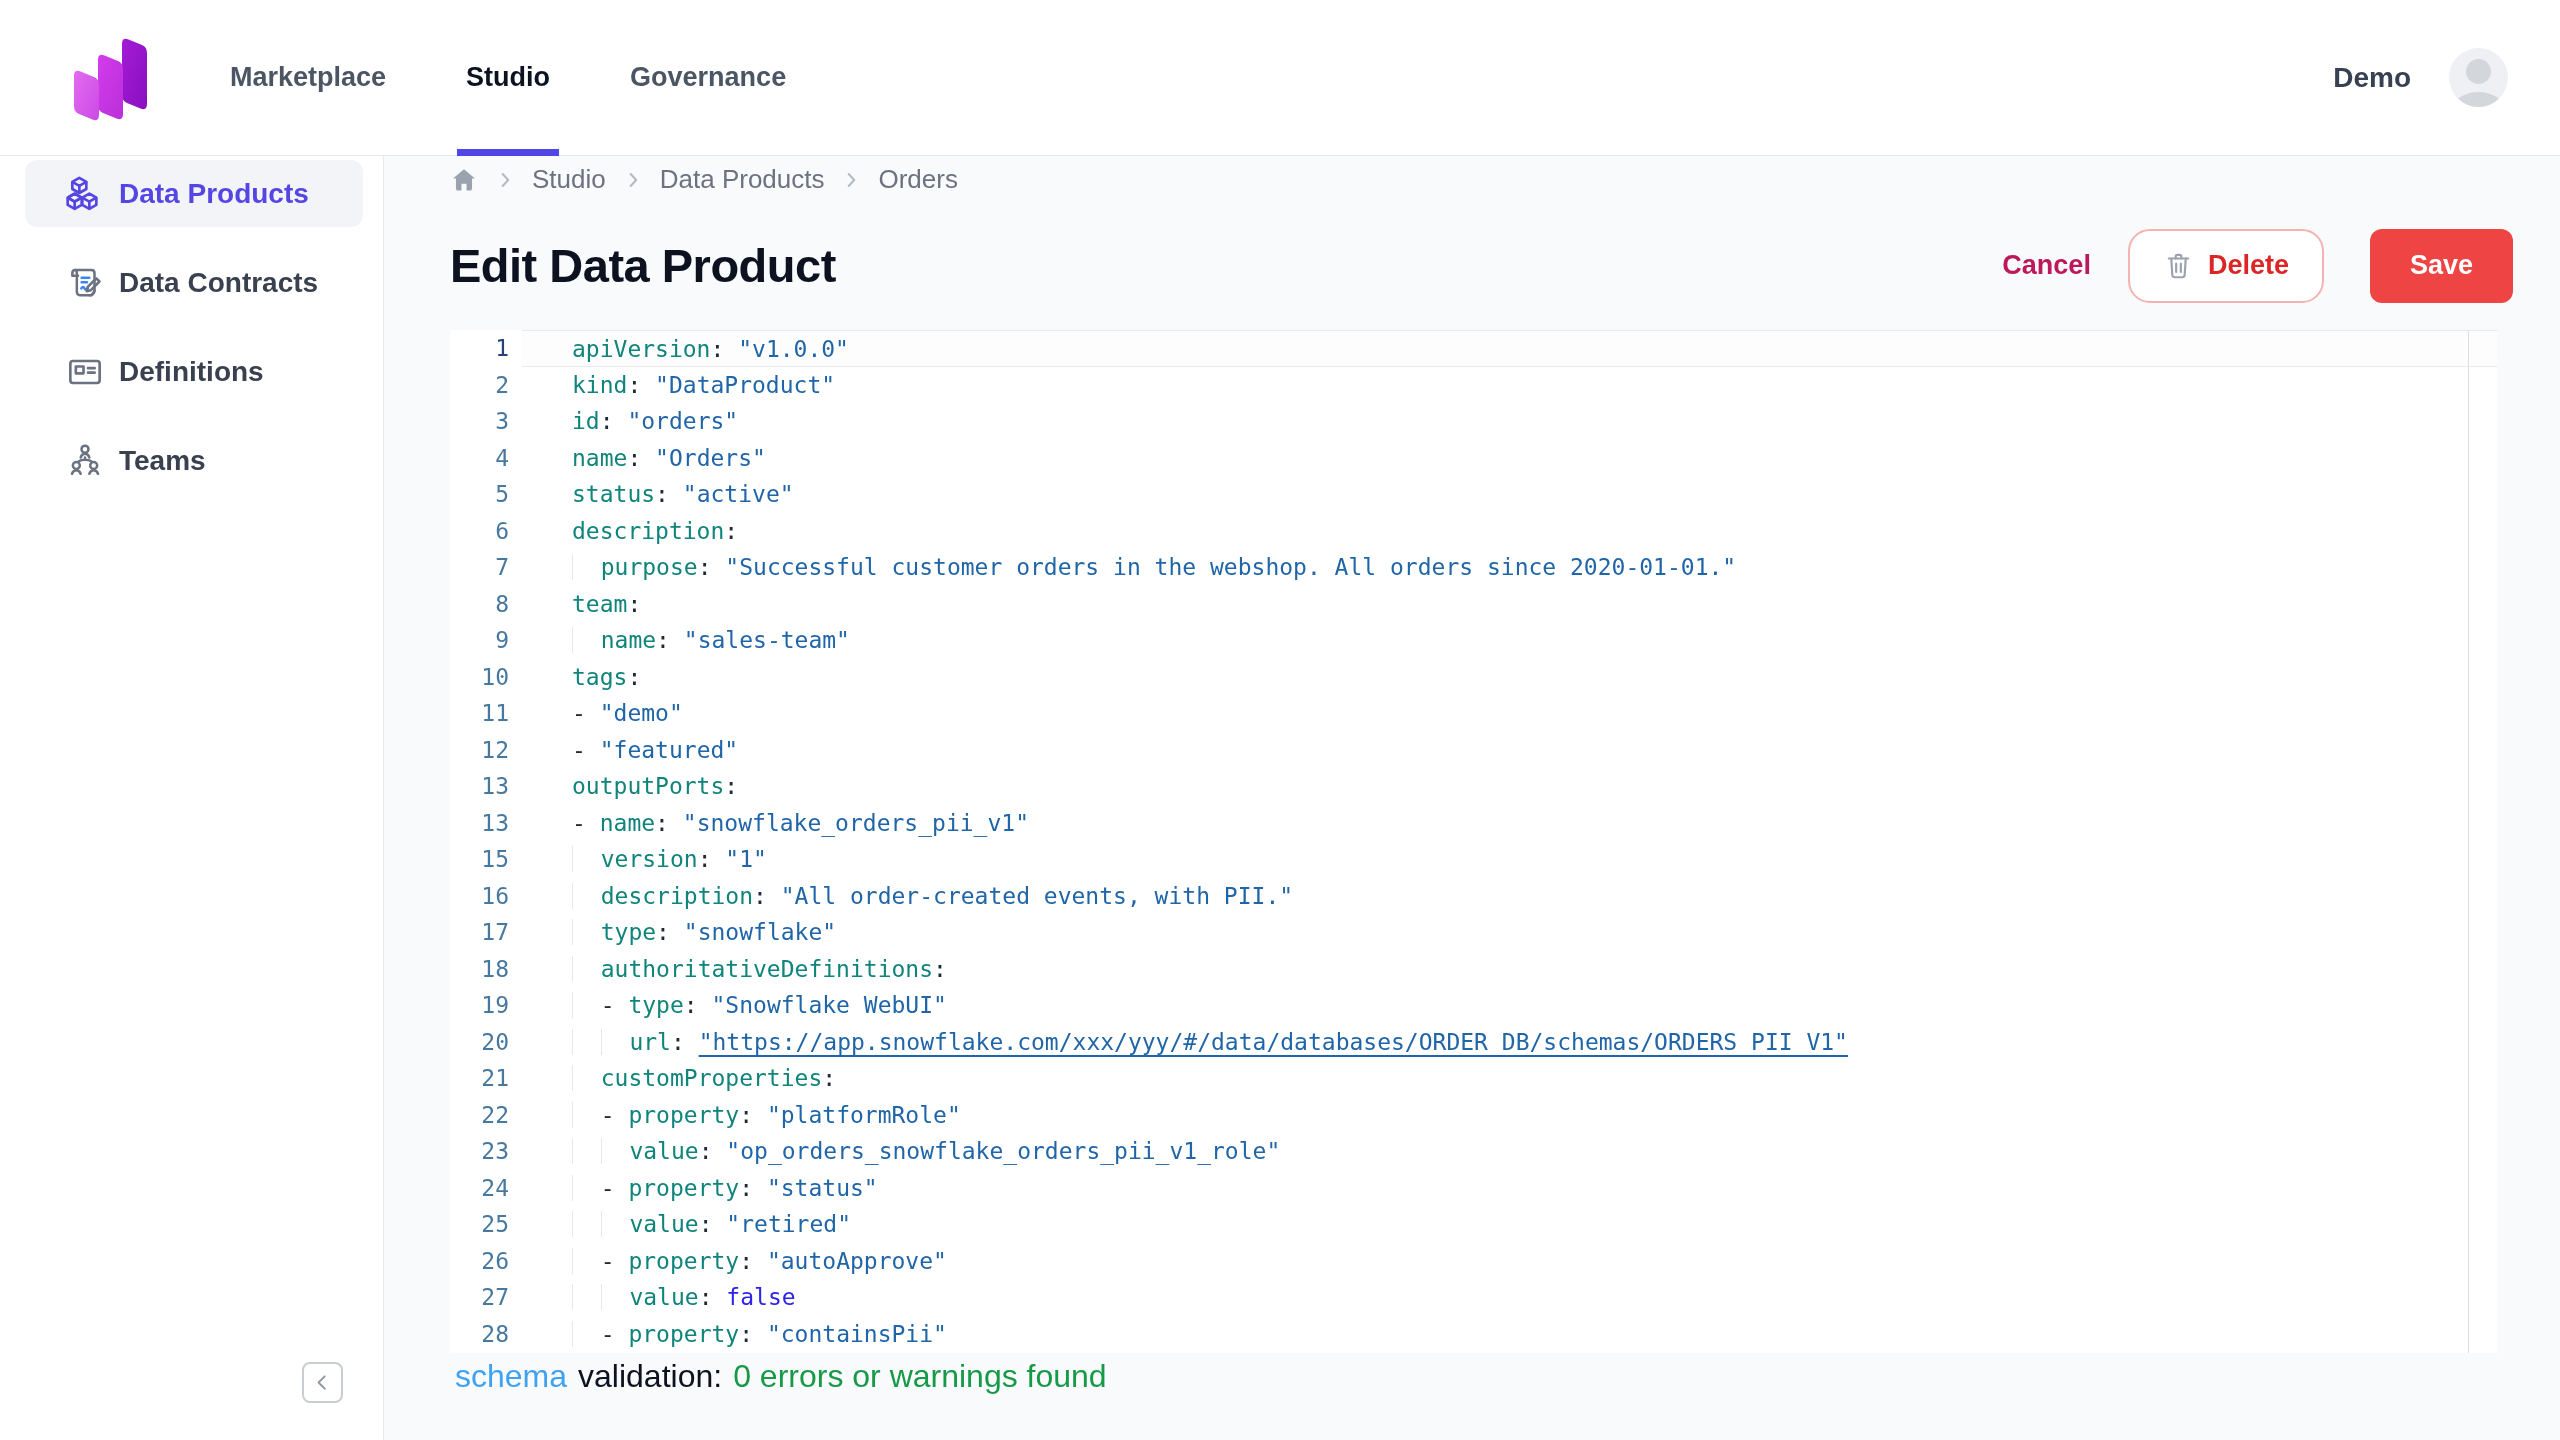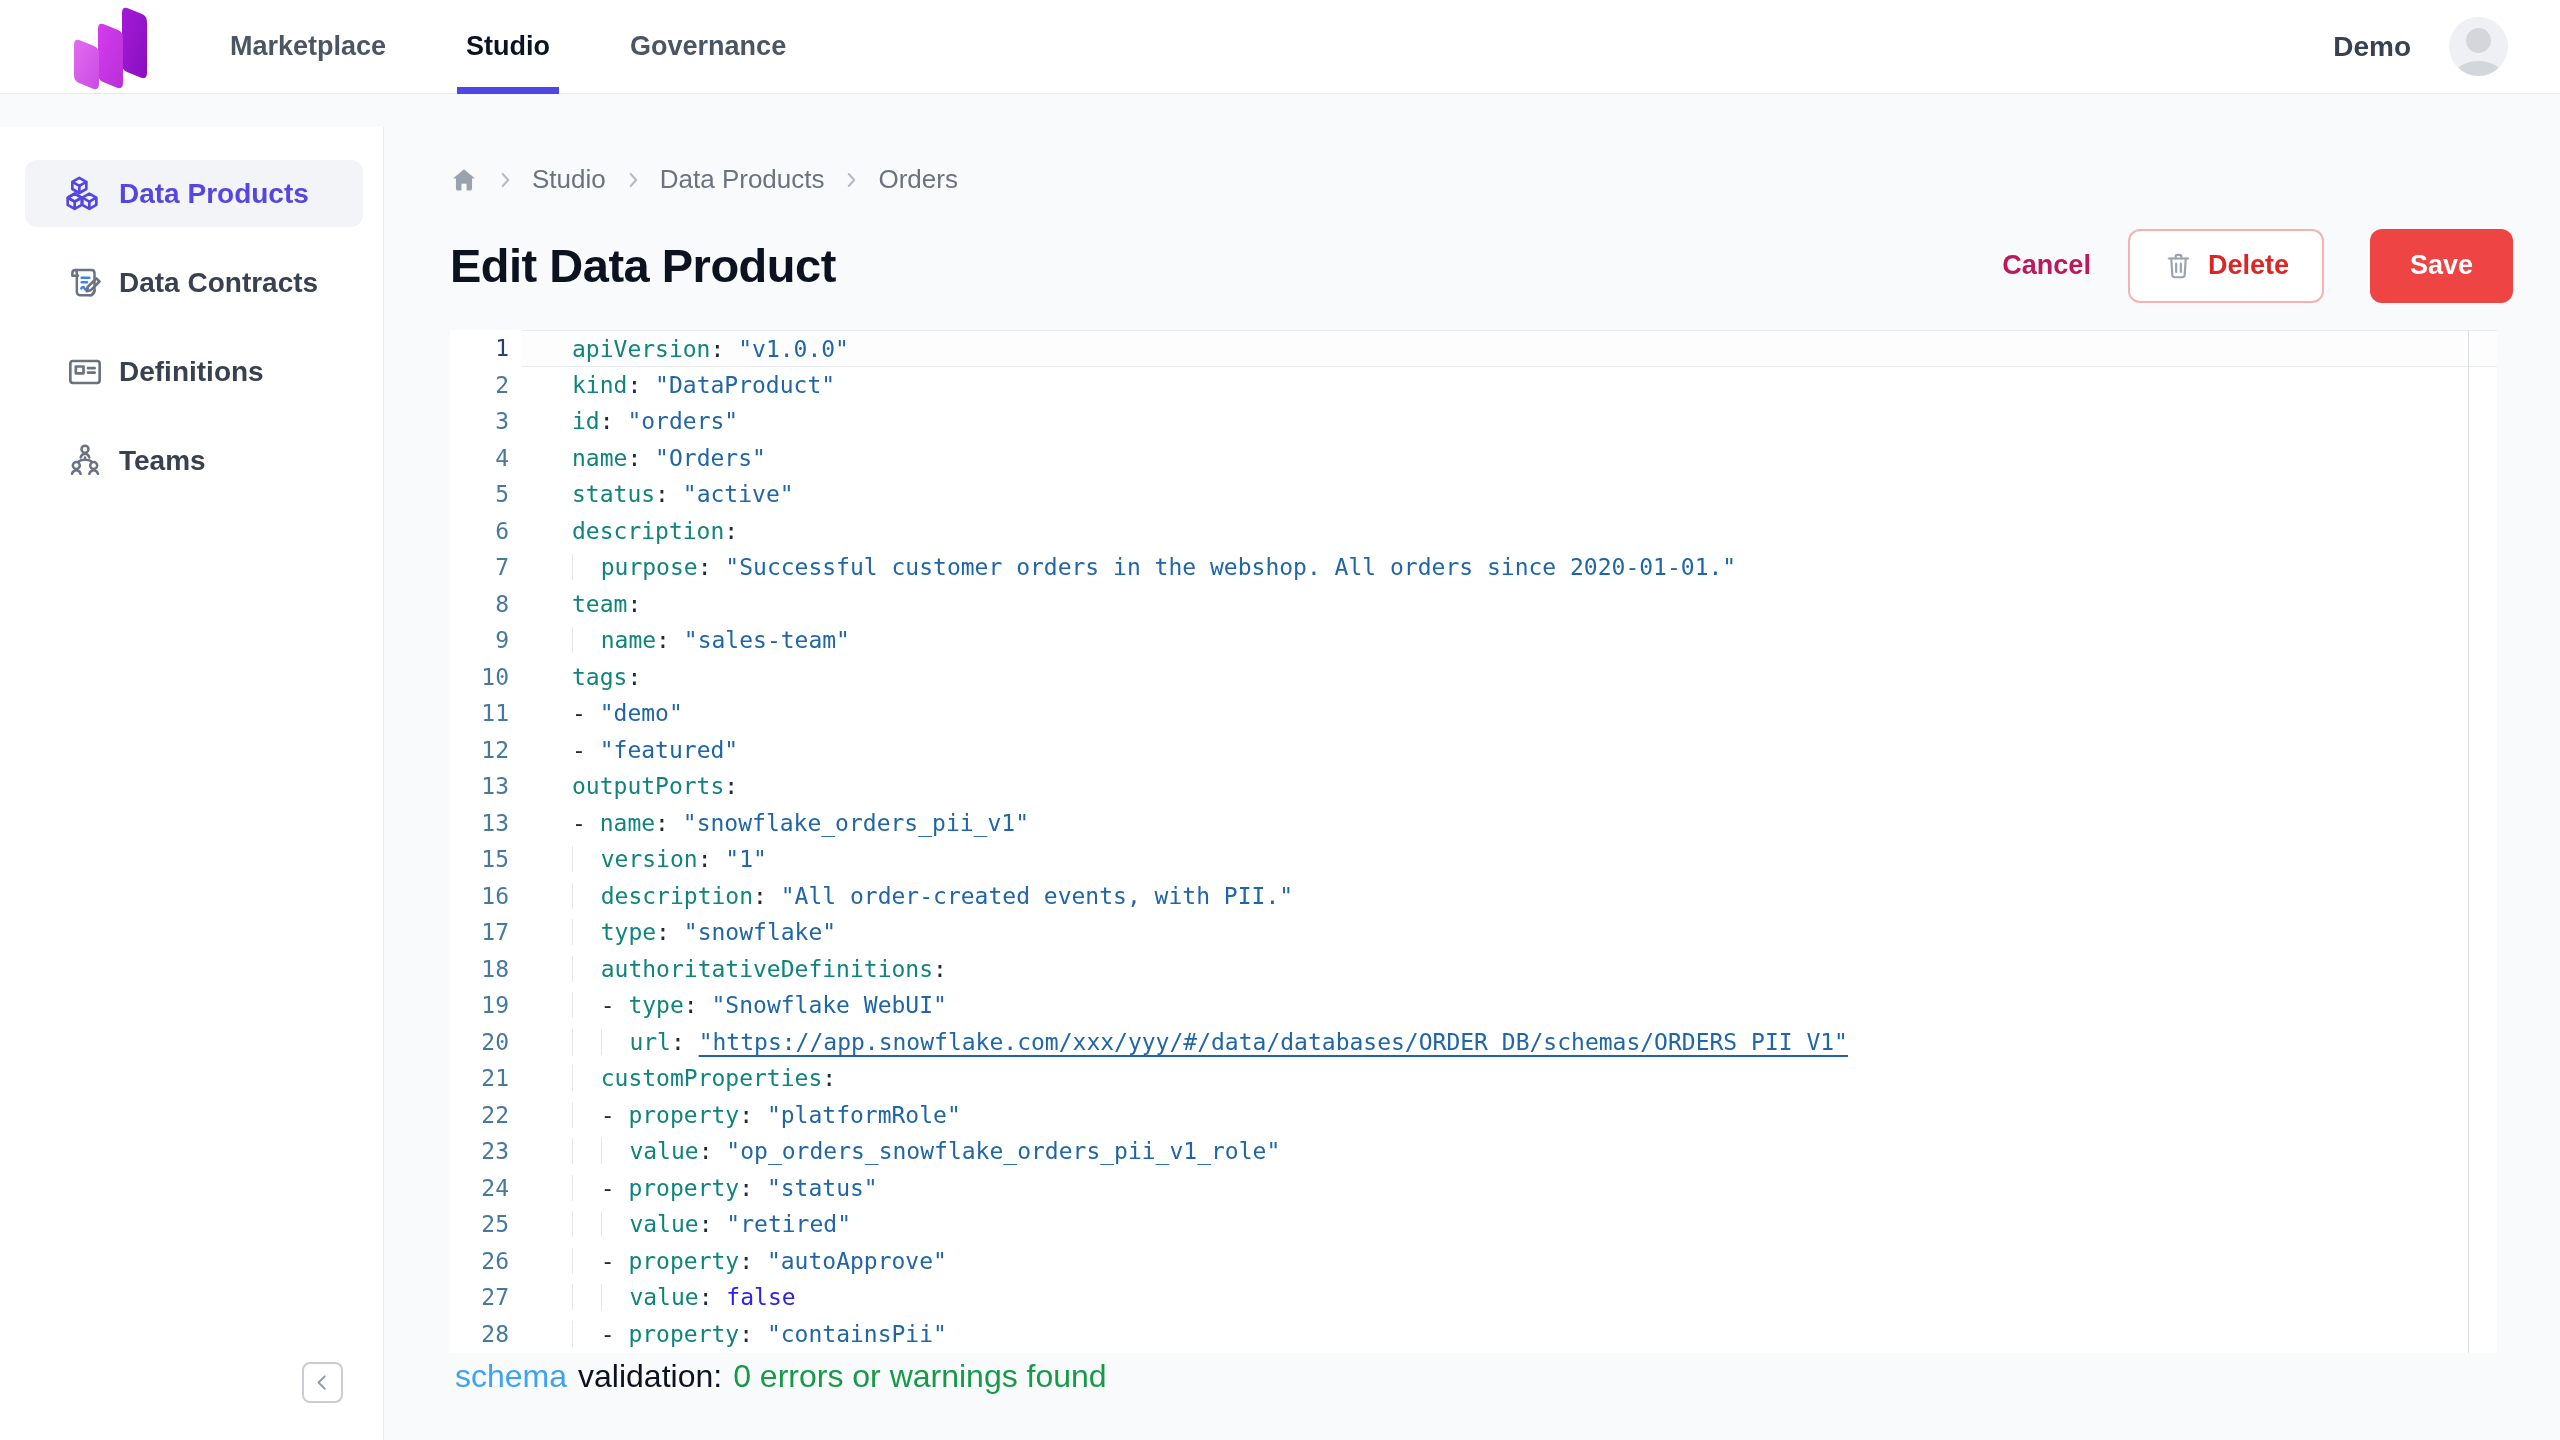--- a/index.html
+++ b/index.html
@@ -4,21 +4,21 @@
 <style>
   * { box-sizing: border-box; }
   html,body { margin:0; padding:0; }
   body {
     width:2560px; height:1440px; position:relative; overflow:hidden;
     background:#f9fafb; color:#111827;
     font-family:"Liberation Sans", sans-serif;
   }
 
   
-  .topnav{position:absolute;top:0;left:0;right:0;height:94px;background:#fff;
+  .topnav{position:absolute;top:0;left:0;right:0;height:156px;background:#fff;
     border-bottom:1px solid #e8eaee;display:flex;align-items:center;z-index:10;}
   .logo{width:76px;height:88px;margin-left:72px;flex:none;}
   .tabs{display:flex;height:100%;margin-left:82px;column-gap:80px;}
   .tab{display:flex;align-items:center;font-size:27px;font-weight:600;color:#4b5563;
     position:relative;cursor:pointer;}
   .tab.active{color:#0b1220;font-weight:700;}
   .tab .underline{display:none;}
   .tab.active .underline{display:block;position:absolute;left:-9px;right:-9px;bottom:-1px;
     height:7px;background:#4f46e5;}
   .nav-right{margin-left:auto;display:flex;align-items:center;margin-right:52px;gap:38px;text-align:center;}
@@ -45,21 +45,21 @@
   .main{position:absolute;left:384px;top:127px;right:0;bottom:0;background:#f9fafb;}
   .breadcrumb{display:flex;align-items:center;gap:16px;margin:37px 0 0 66px;
     font-size:26px;color:#6b7280;}
   .crumb{cursor:pointer;}
   .crumb-sep{display:flex;align-items:center;}
   .title-row{display:flex;margin:12px 47px 0 66px;}
   .page-title{font-size:47px;font-weight:700;letter-spacing:-0.5px;color:#0c1220;}
   .actions{margin-left:auto;display:flex;align-items:center;gap:31px;}
   .btn-cancel{font-size:27px;font-weight:600;color:#be185d;background:none;border:none;
     cursor:pointer;font-family:inherit;}
-  .btn-delete{height:74px;padding:0 33px;background:#fff;border:2px solid #f4b3b0;border-radius:12px;
+  .btn-delete{height:74px;padding:0 33px;background:#fff;border:2px solid #f4b3b0;border-radius:22px;
     color:#dc2626;font-weight:700;font-size:27px;display:flex;align-items:center;gap:14px;
     cursor:pointer;font-family:inherit;}
   .btn-save{height:74px;padding:0 40px;background:#ef4444;border:none;border-radius:12px;
     color:#fff;font-weight:700;font-size:27px;display:flex;align-items:center;
     cursor:pointer;font-family:inherit;margin-left:15px;}
 
   
   .editor{position:absolute;left:66px;right:63px;top:203px;height:1023px;background:#fff;
     overflow:hidden;font-family:"DejaVu Sans Mono", monospace;font-size:23px;line-height:36.5px;}
   .cm-row{display:flex;height:36.5px;}

